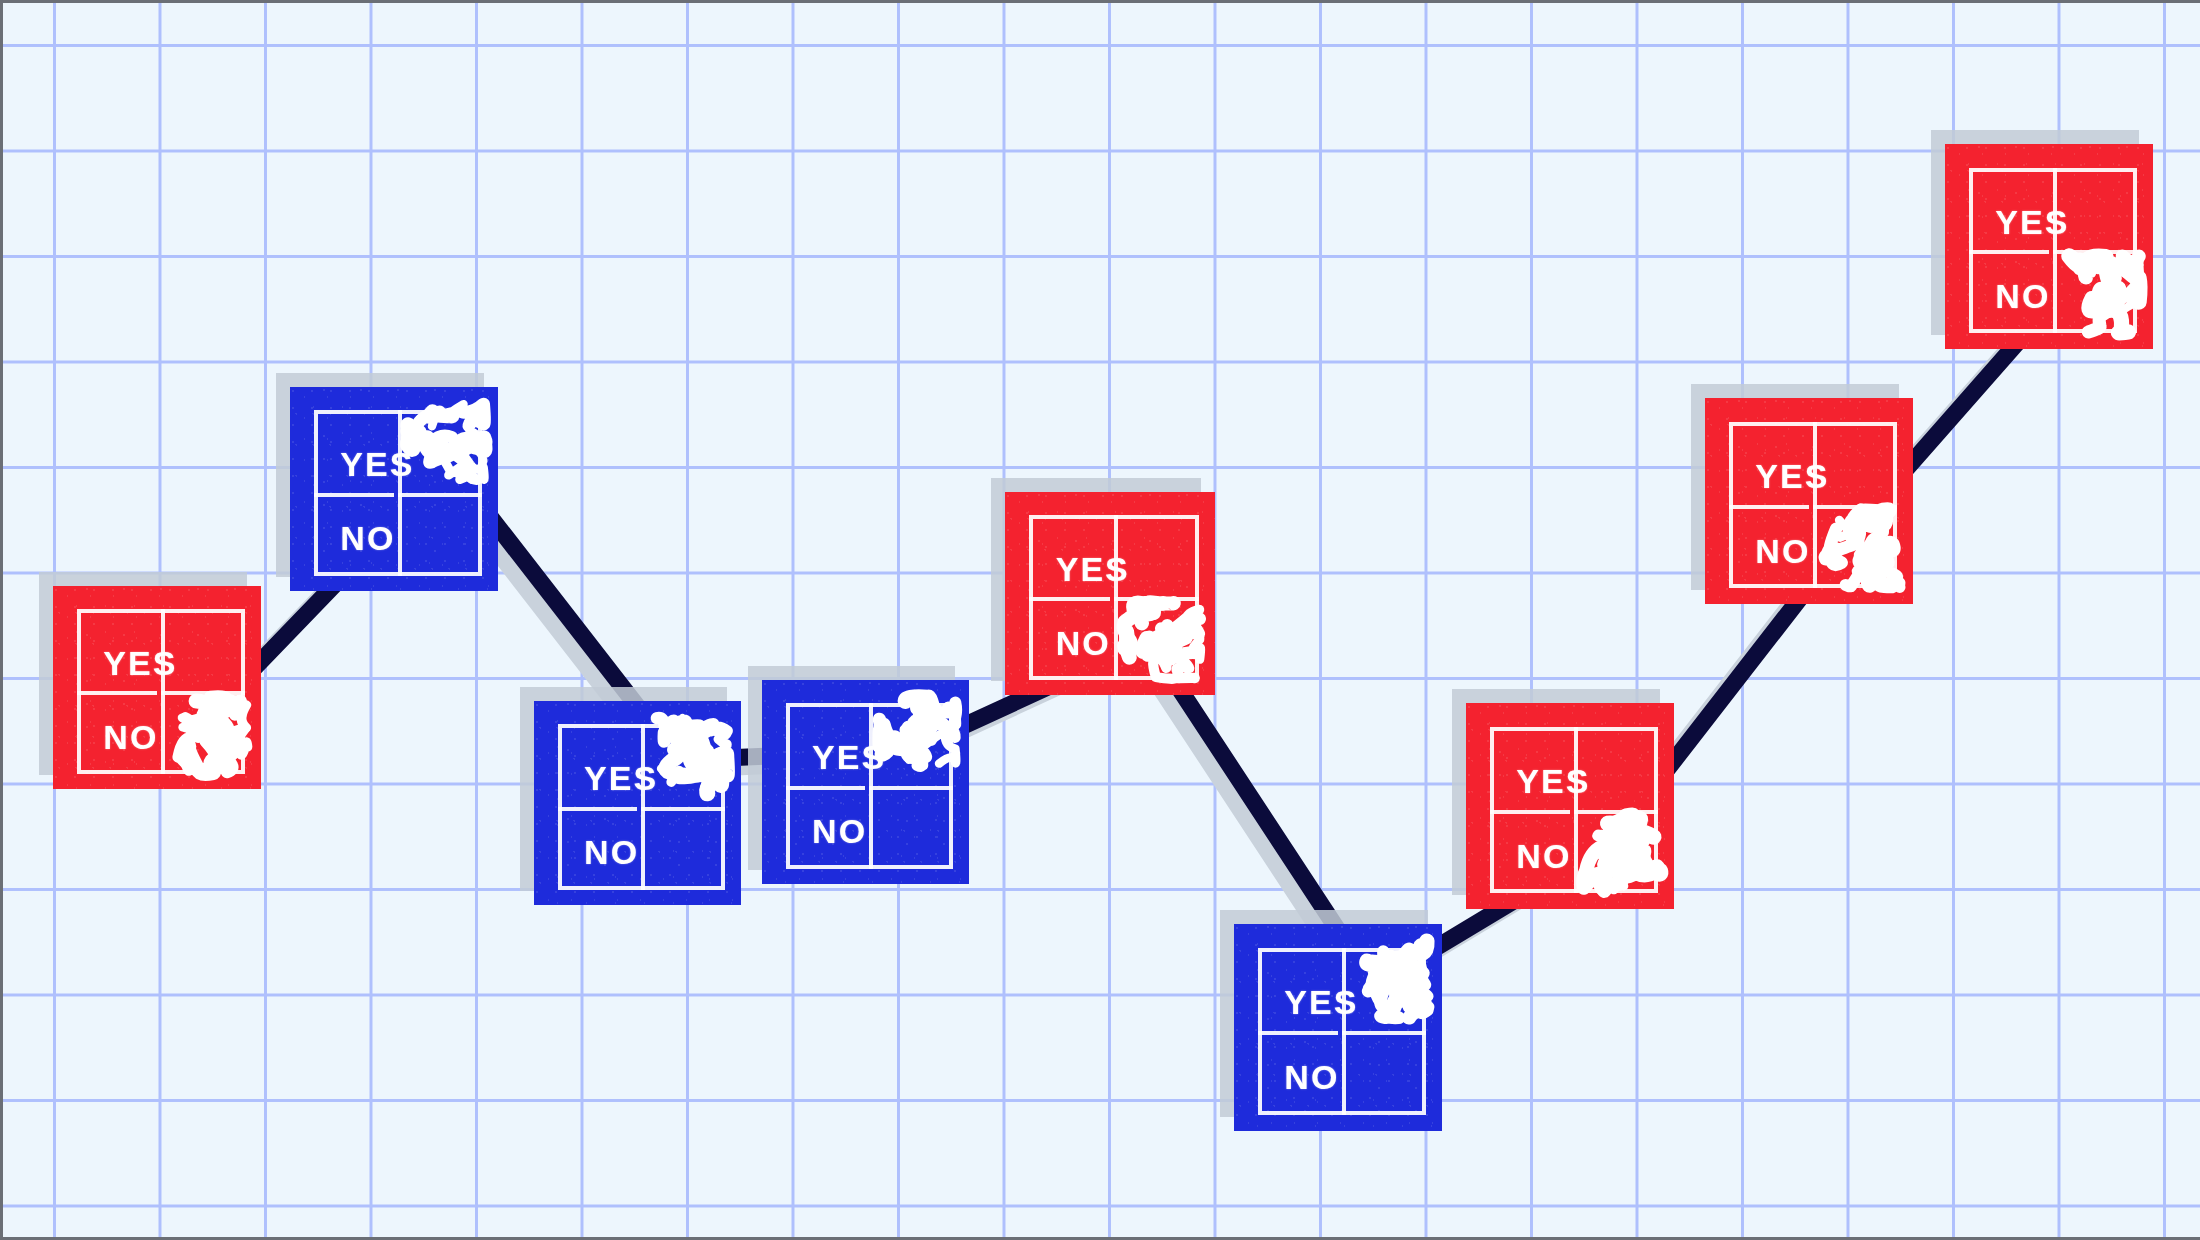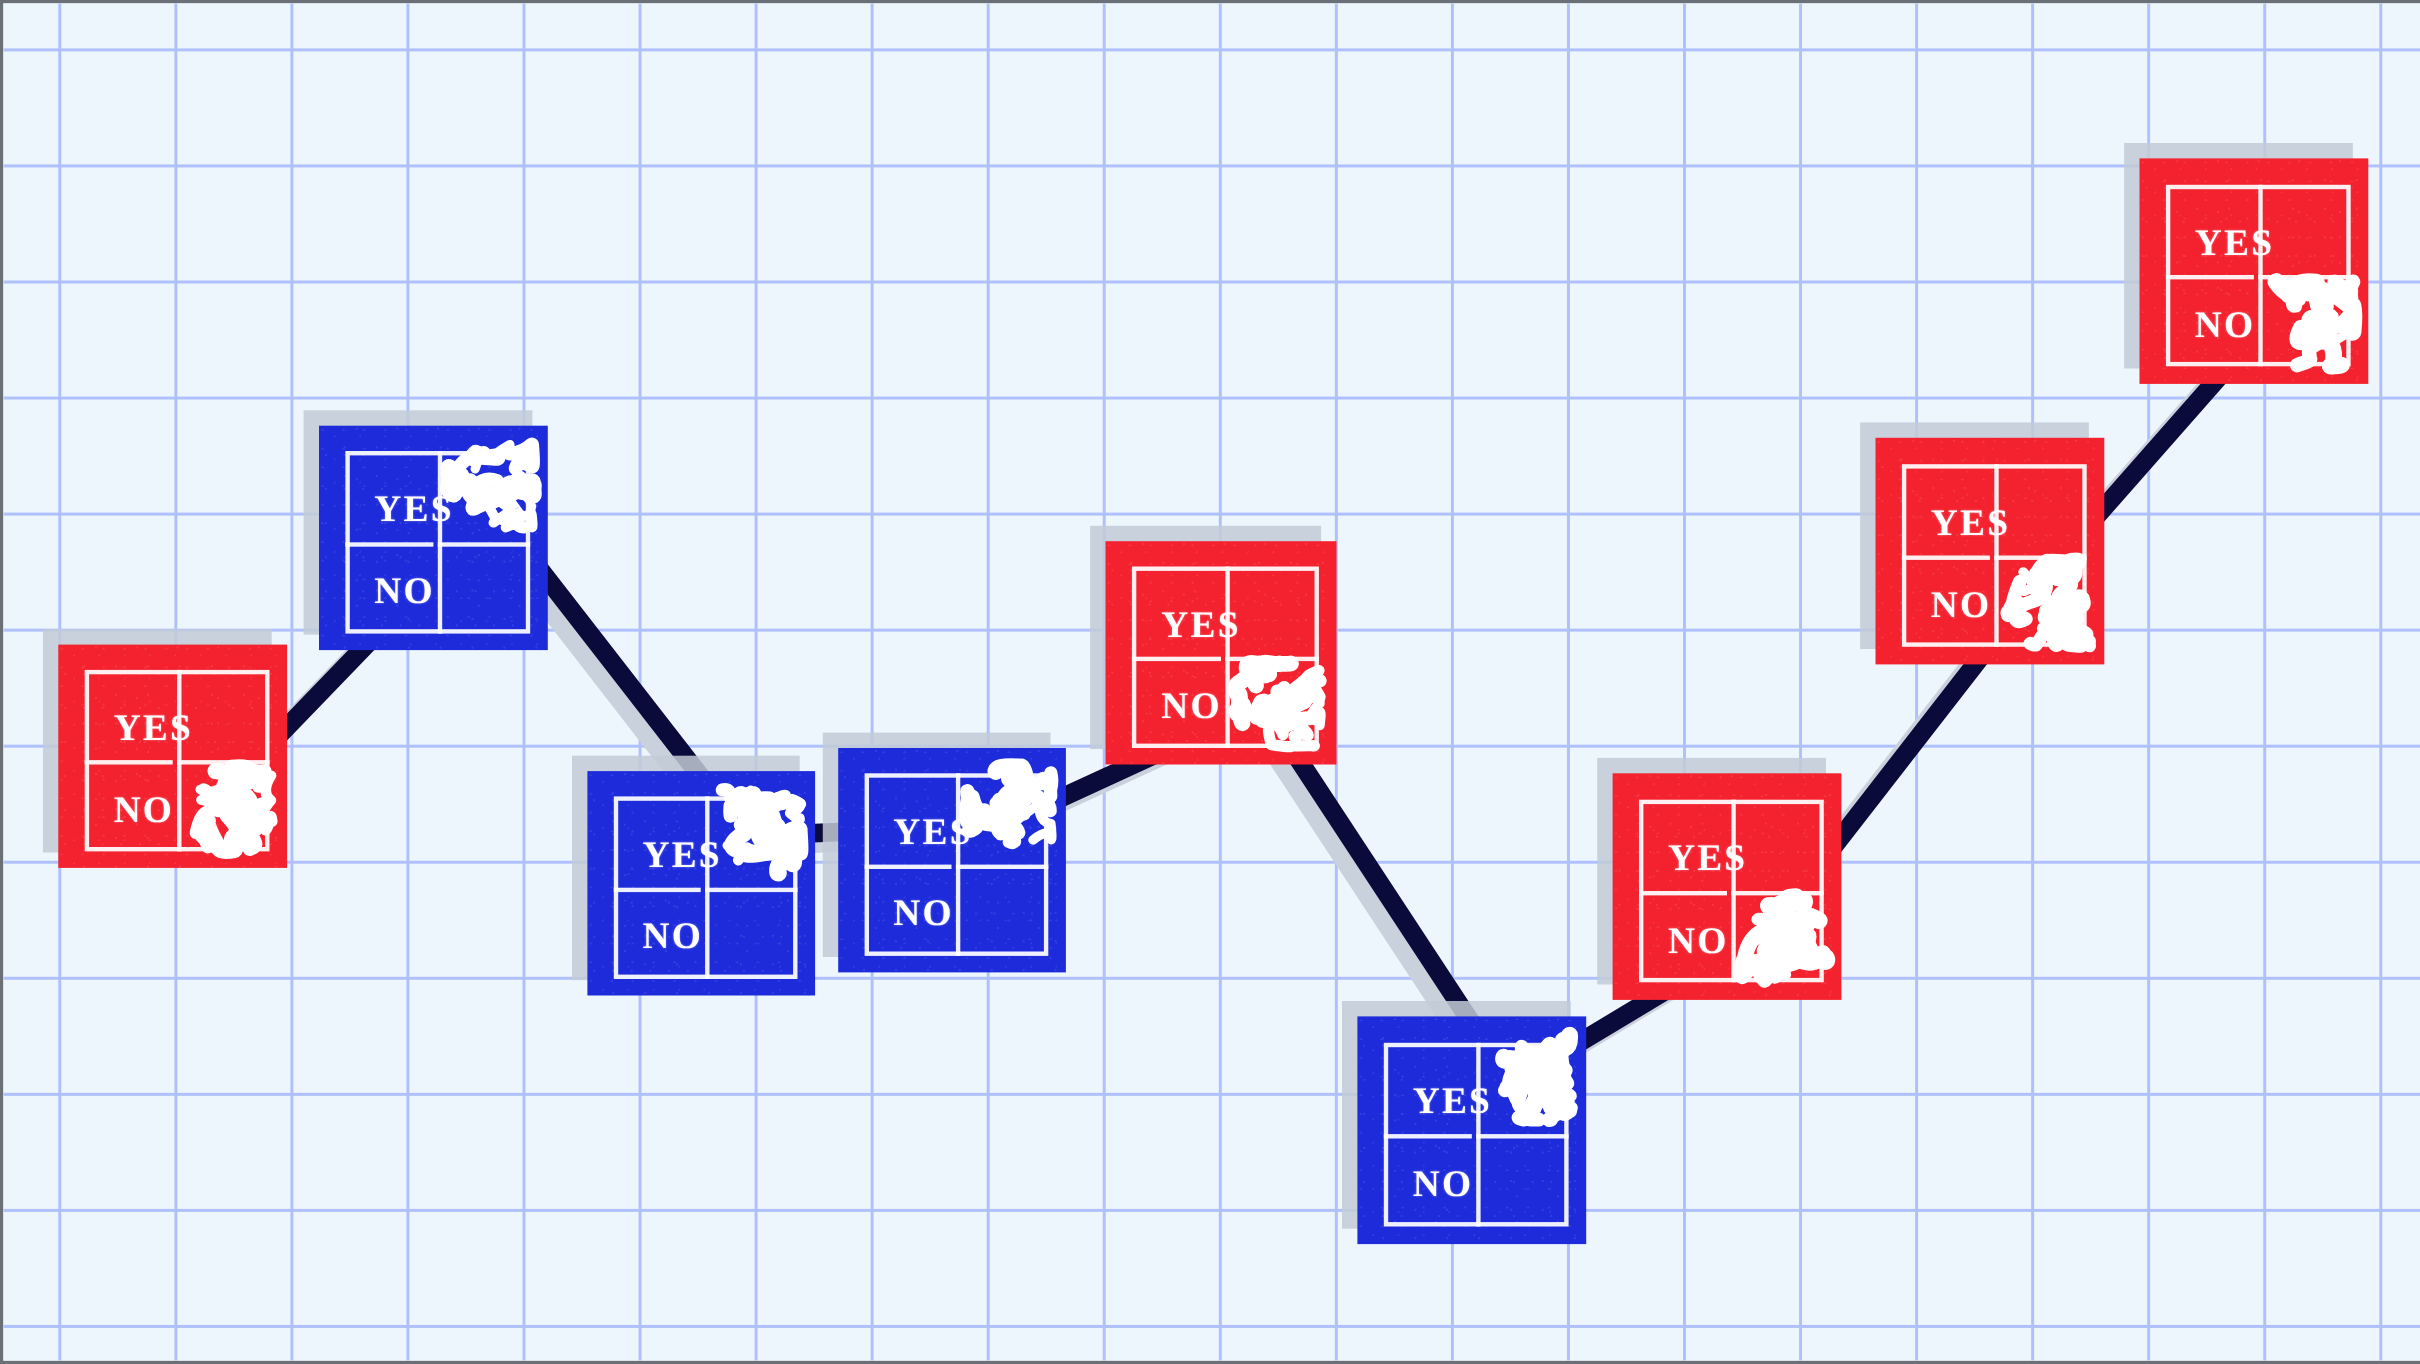--- a/index.html
+++ b/index.html
@@ -115,21 +115,21 @@
     right: -4px;
     top: 50%;
     height: 4px;
     background: rgba(255,255,255,.93);
   }
 
   .cell-label {
     position: absolute;
     left: 14%;
     color: #ffffff;
-    font-family: Liberation Serif, serif;
+    font-family: Liberation Sans, sans-serif;
     font-weight: 700;
     font-size: 34px;
     letter-spacing: 2px;
     line-height: 1;
     text-shadow: 0 0 2px rgba(255,255,255,.45);
     white-space: nowrap;
   }
   .cell-label.yes { top: 21%; }
   .cell-label.no  { top: 68%; }
 

